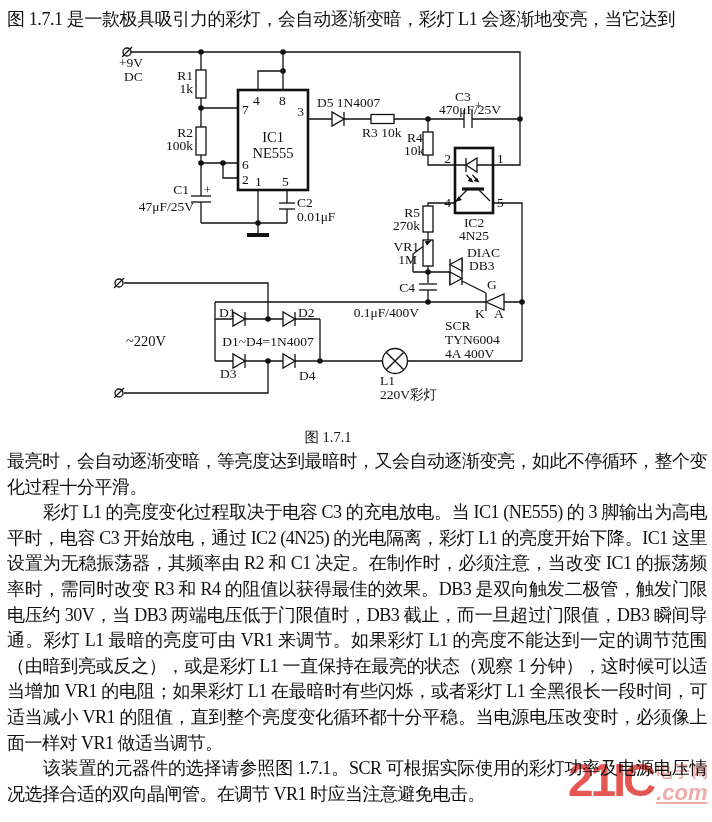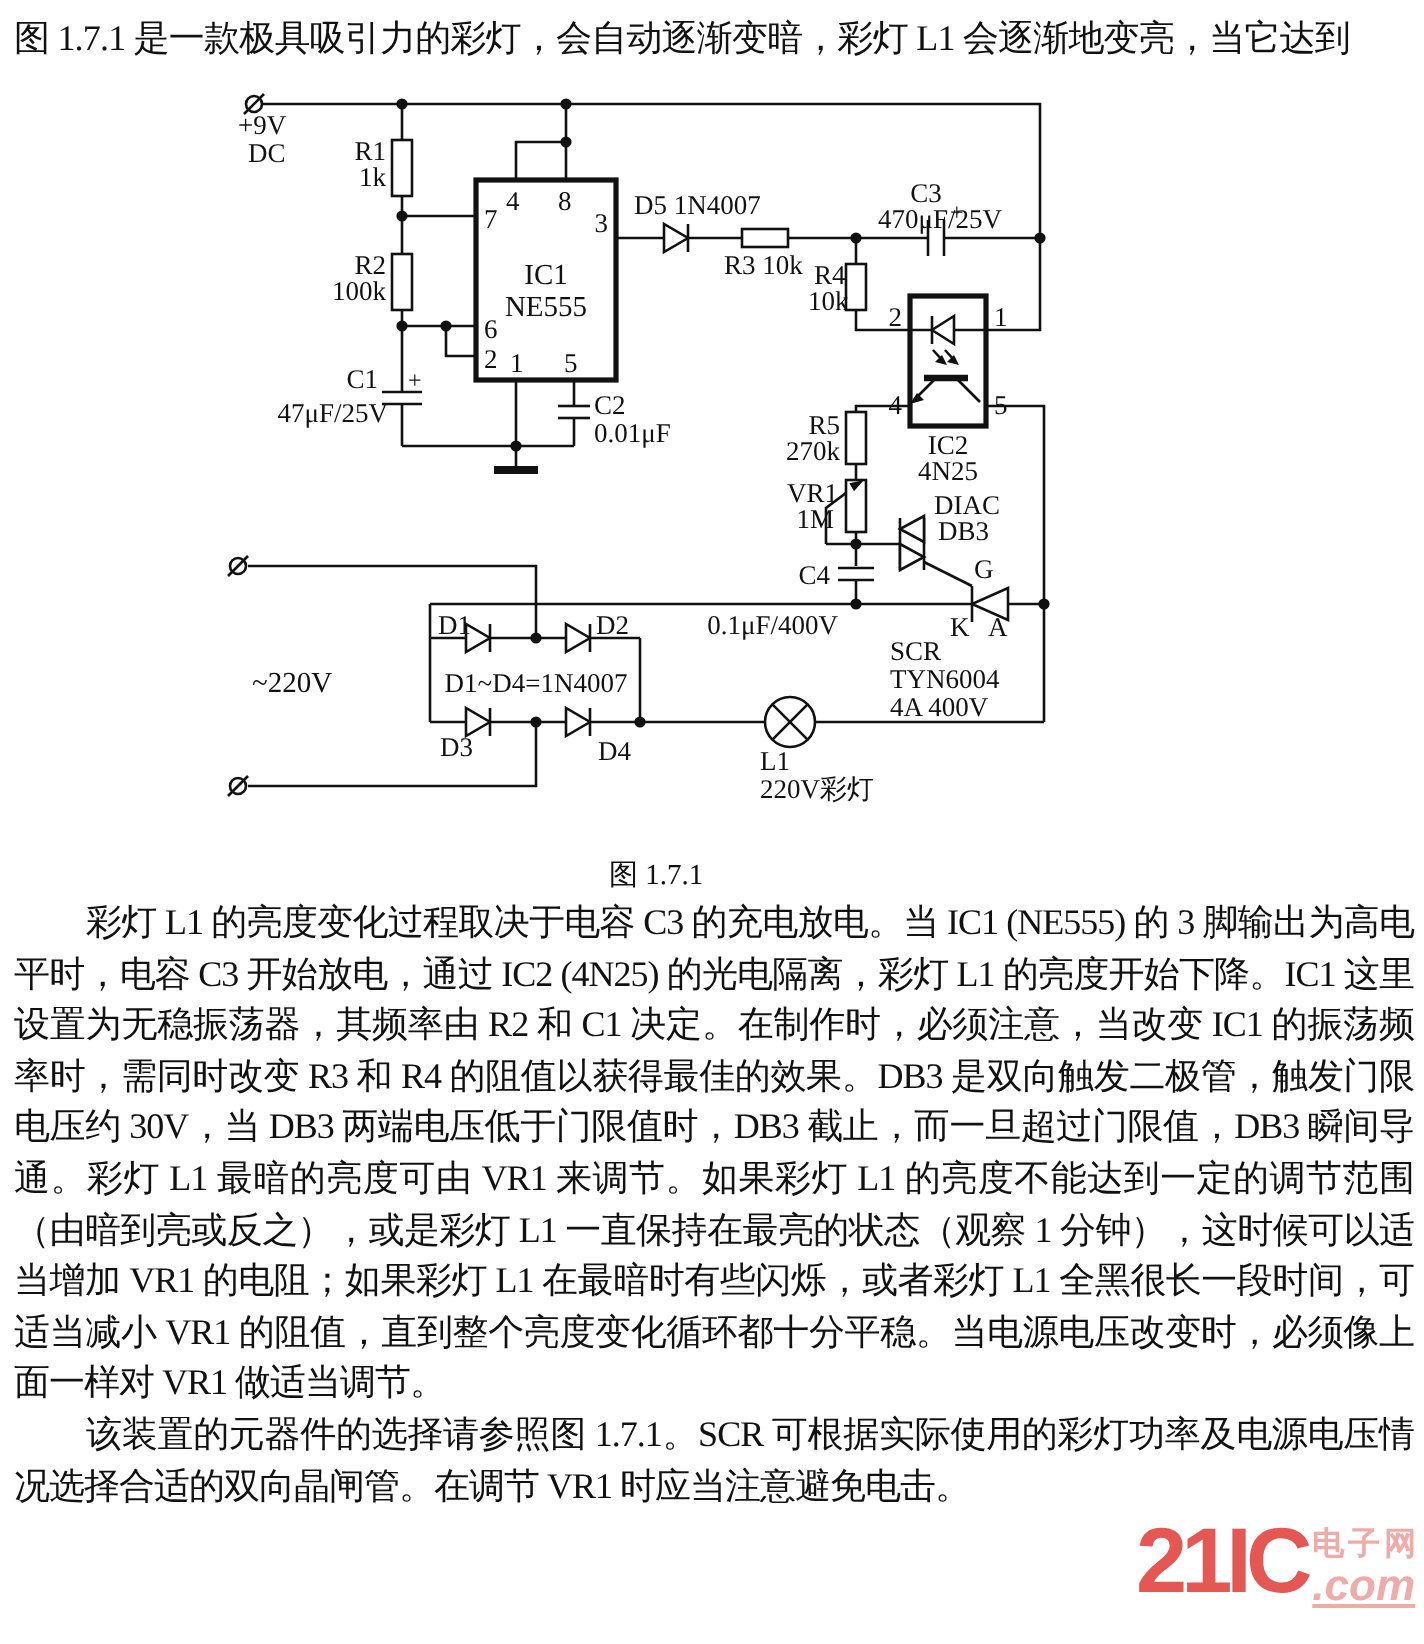--- a/index.html
+++ b/index.html
@@ -234,20 +234,21 @@
     <text class="lbl" x="220" y="378">D3</text>
     <text class="lbl" x="299" y="380">D4</text>
     <text class="lbl" x="268" y="346" text-anchor="middle">D1~D4=1N4007</text>
     <text class="lbl" x="380" y="385">L1</text>
     <text class="lbl" x="380" y="399">220V彩灯</text>
     <text class="lbl lbl-m" x="328" y="442" text-anchor="middle">图 1.7.1</text>
   </g>
 </svg>
 
 <div class="bodytext">
+  <p>最亮时，会自动逐渐变暗，等亮度达到最暗时，又会自动逐渐变亮，如此不停循环，整个变化过程十分平滑。</p>
   <p class="indent">彩灯 L1 的亮度变化过程取决于电容 C3 的充电放电。当 IC1 (NE555) 的 3 脚输出为高电平时，电容 C3 开始放电，通过 IC2 (4N25) 的光电隔离，彩灯 L1 的亮度开始下降。IC1 这里设置为无稳振荡器，其频率由 R2 和 C1 决定。在制作时，必须注意，当改变 IC1 的振荡频率时，需同时改变 R3 和 R4 的阻值以获得最佳的效果。DB3 是双向触发二极管，触发门限电压约 30V，当 DB3 两端电压低于门限值时，DB3 截止，而一旦超过门限值，DB3 瞬间导通。彩灯 L1 最暗的亮度可由 VR1 来调节。如果彩灯 L1 的亮度不能达到一定的调节范围（由暗到亮或反之），或是彩灯 L1 一直保持在最亮的状态（观察 1 分钟），这时候可以适当增加 VR1 的电阻；如果彩灯 L1 在最暗时有些闪烁，或者彩灯 L1 全黑很长一段时间，可适当减小 VR1 的阻值，直到整个亮度变化循环都十分平稳。当电源电压改变时，必须像上面一样对 VR1 做适当调节。</p>
   <p class="indent">该装置的元器件的选择请参照图 1.7.1。SCR 可根据实际使用的彩灯功率及电源电压情况选择合适的双向晶闸管。在调节 VR1 时应当注意避免电击。</p>
 </div>
 
 <div class="watermark">
   <span class="wm-21ic">21IC</span>
   <span class="wm-right">
     <span class="wm-cn">电子网</span>
     <span class="wm-com">.com</span>
   </span>

